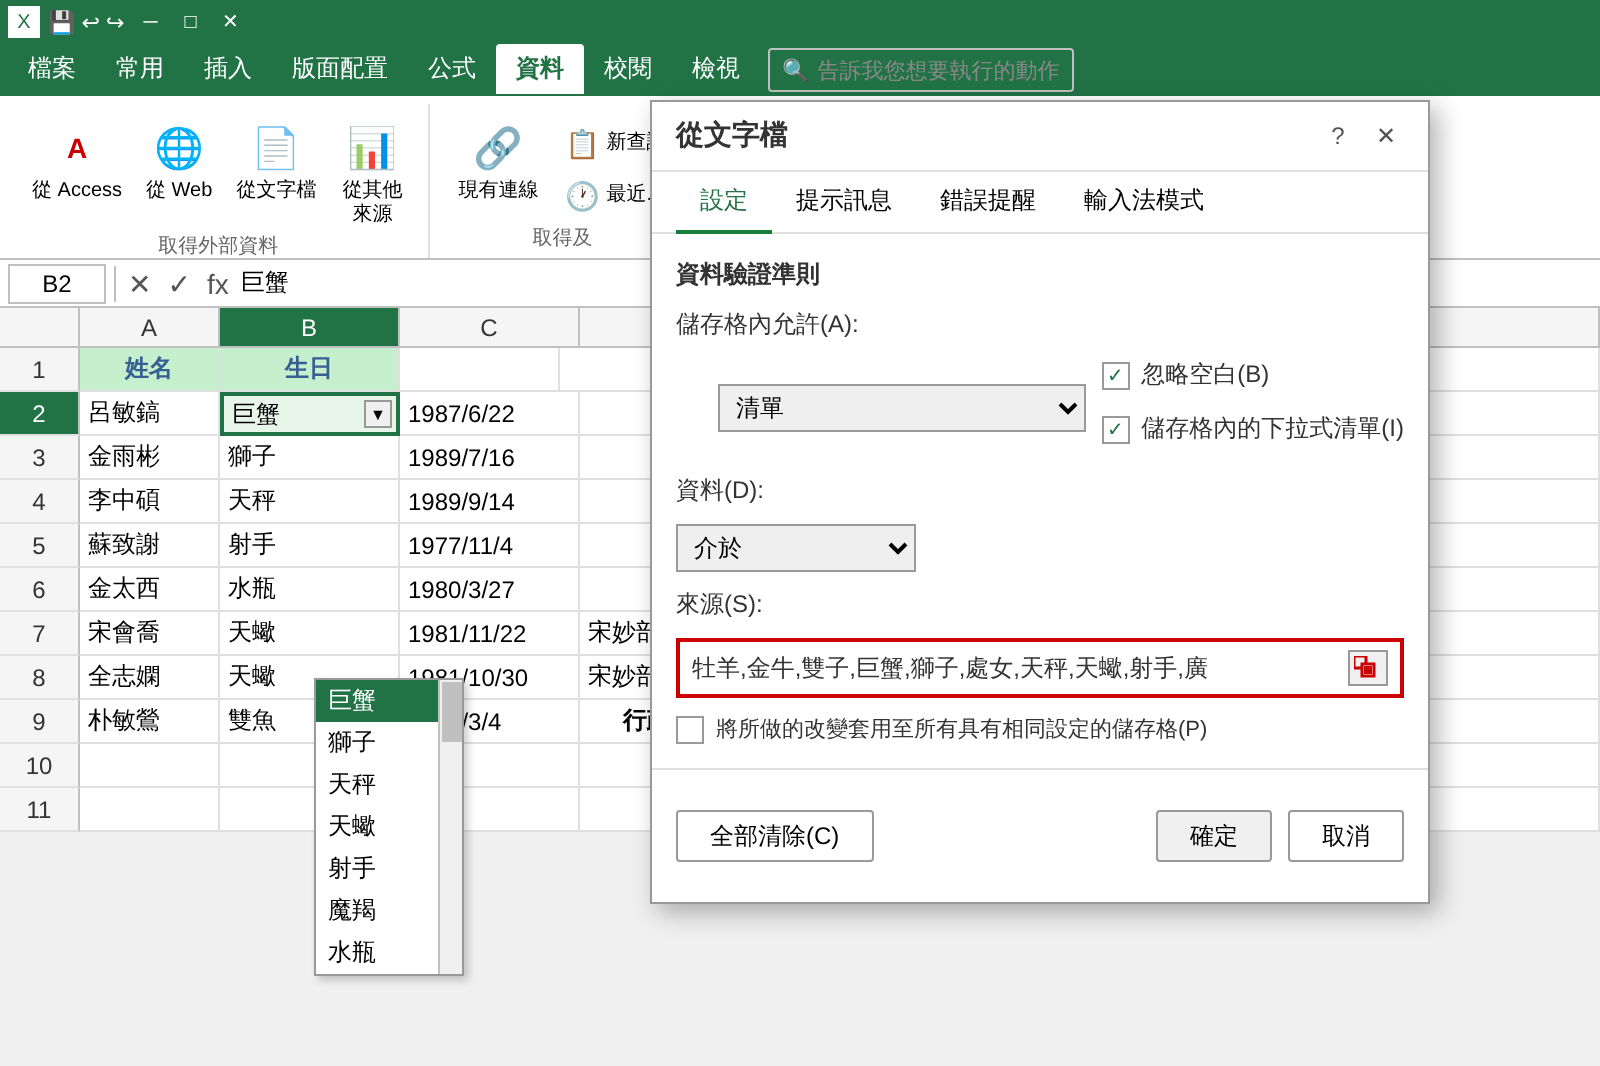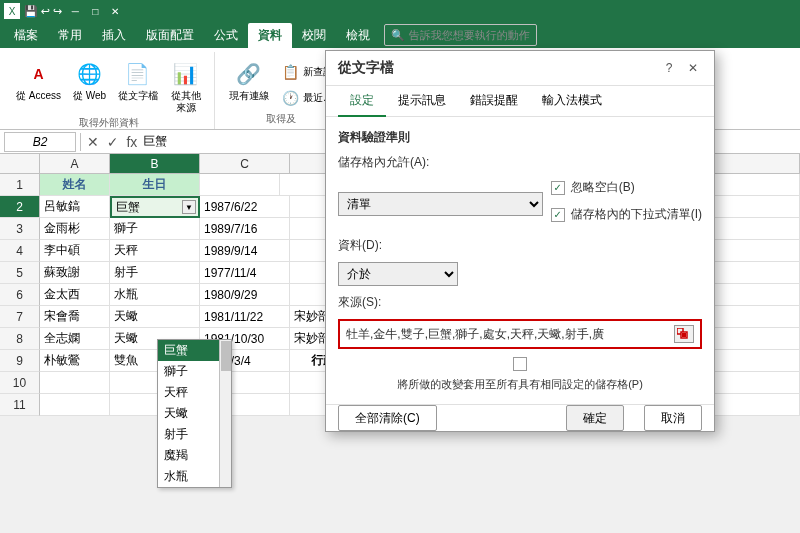--- a/index.html
+++ b/index.html
@@ -52,21 +52,21 @@
       cursor: pointer;
       display: flex;
       align-items: center;
       justify-content: center;
     }
 
     
     .ribbon-tabs {
       background: #217346;
       display: flex;
-      align-items: center;
+      align-items: flex-start;
       padding: 0 4px;
       height: 26px;
     }
     .ribbon-tab {
       padding: 4px 10px;
       font-size: 12px;
       color: white;
       cursor: pointer;
       border-radius: 2px 2px 0 0;
     }
@@ -161,26 +161,25 @@
     .formula-bar {
       display: flex;
       align-items: center;
       background: white;
       border-bottom: 1px solid #c0c0c0;
       height: 24px;
       padding: 0 4px;
       gap: 4px;
     }
     .name-box {
-      width: 72px;
+      width: 49px;
       border: 1px solid #c0c0c0;
       padding: 2px 4px;
       font-size: 12px;
       text-align: center;
-      font-style: italic;
     }
     .formula-divider {
       width: 1px;
       height: 18px;
       background: #c0c0c0;
     }
     .formula-icons {
       display: flex;
       gap: 4px;
     }
@@ -467,27 +466,26 @@
       align-items: center;
       justify-content: center;
       cursor: pointer;
       font-size: 10px;
     }
     .dialog-apply-row {
       display: flex;
       align-items: center;
       gap: 6px;
       margin-top: 8px;
-      flex-direction: column;
     }
     .dialog-buttons {
       display: flex;
       justify-content: space-between;
       align-items: center;
-      padding: 0 12px;
+      padding: 20px 12px;
       border-top: 1px solid #e0e0e0;
     }
     .dialog-btn {
       height: 26px;
       padding: 0 16px;
       font-size: 12px;
       border: 1px solid #999;
       background: white;
       cursor: pointer;
       border-radius: 2px;
@@ -646,21 +644,21 @@
     <div class="cell cell-b">射手</div>
     <div class="cell cell-c">1977/11/4</div>
     <div class="cell" style="width:80px;"></div>
     <div class="cell" style="flex:1;"></div>
   </div>
 
   <div class="sheet-row">
     <div class="row-header">6</div>
     <div class="cell cell-a">金太西</div>
     <div class="cell cell-b">水瓶</div>
-    <div class="cell cell-c">1980/9/29</div>
+    <div class="cell cell-c">1980/3/27</div>
     <div class="cell" style="width:80px;"></div>
     <div class="cell" style="flex:1;"></div>
   </div>
 
   <div class="sheet-row">
     <div class="row-header">7</div>
     <div class="cell cell-a">宋會喬</div>
     <div class="cell cell-b">天蠍</div>
     <div class="cell cell-c">1981/11/22</div>
     <div class="cell" style="width:80px;">宋妙部</div>
@@ -739,21 +737,21 @@
   </div>
 
   <div class="dialog-body">
     <div class="dialog-section-title">資料驗證準則</div>
 
     <div class="dialog-row">
       <div class="dialog-label">儲存格內允許(A):</div>
     </div>
     <div class="dialog-row">
       <div style="display:flex; align-items:center; flex:1;">
-        <select class="dialog-select" style="flex:1;">
+        <select class="dialog-select" style="flex:1;margin-left:21px;">
           <option>清單</option>
         </select>
       </div>
       <div style="margin-left:auto; display:flex; flex-direction:column; gap:4px;">
         <div class="dialog-checkbox-row">
           <div class="dialog-checkbox checked"></div>
           <span class="dialog-checkbox-label">忽略空白(B)</span>
         </div>
         <div class="dialog-checkbox-row">
           <div class="dialog-checkbox checked"></div>
@@ -786,18 +784,18 @@
     </div>
 
     <div class="dialog-apply-row">
       <div class="dialog-checkbox"></div>
       <span class="dialog-checkbox-label" style="font-size:11px;">將所做的改變套用至所有具有相同設定的儲存格(P)</span>
     </div>
   </div>
 
   <div class="dialog-buttons">
     <button class="dialog-btn">全部清除(C)</button>
-    <div style="display:flex; gap:20px;">
+    <div style="display:flex; gap:8px;">
       <button class="dialog-btn primary">確定</button>
       <button class="dialog-btn">取消</button>
     </div>
   </div>
 </div>
 
 </body></html>

